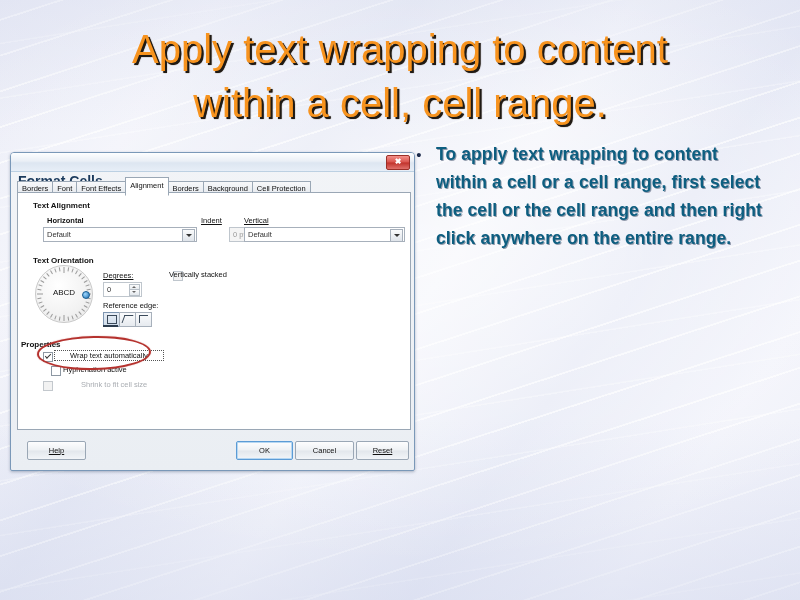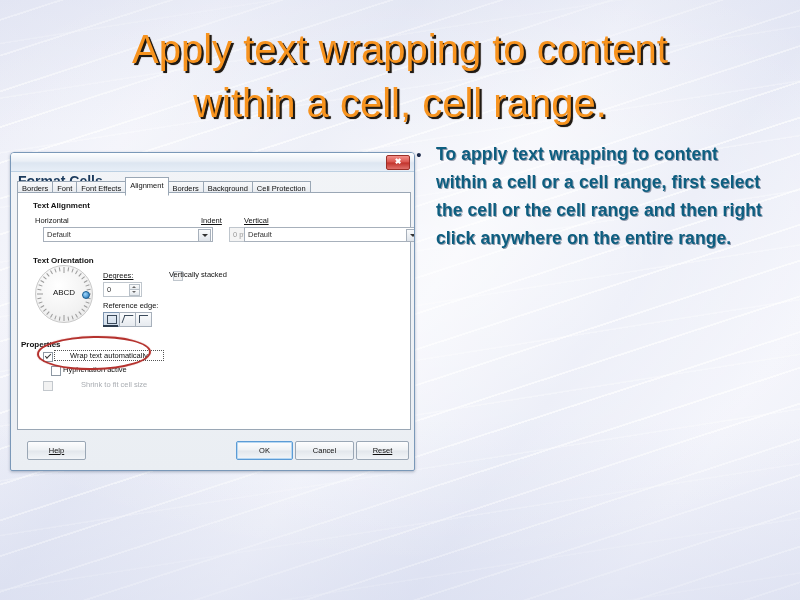--- a/index.html
+++ b/index.html
@@ -110,21 +110,21 @@
   }
   #dlg-panel{
     position:absolute;left:6px;top:39px;width:392px;height:236px;
     background:#ffffff;border:1px solid #9aa7b5;
   }
   .group-title{position:absolute;font-weight:bold;font-size:8px;color:#111;}
   .fld-label{position:absolute;font-size:7.5px;color:#111;}
   .u{text-decoration:underline;}
   .combo{
     position:absolute;height:13px;background:#fff;border:1px solid #a7b0bb;
-    font-size:7.5px;color:#333;padding-left:16px;
+    font-size:7.5px;color:#333;
   }
   .combo span.val{position:absolute;left:3px;top:2px;}
   .combo .arrow{
     position:absolute;right:1px;top:1px;width:11px;height:11px;
     background:linear-gradient(180deg,#fafbfc 0%,#dfe4ea 100%);
     border:1px solid #a7b0bb;
   }
   .combo .arrow:after{
     content:"";position:absolute;left:3px;top:4px;
     border-left:3px solid transparent;border-right:3px solid transparent;border-top:3px solid #333;
@@ -237,21 +237,21 @@
       <div class="tab active">Alignment</div>
       <div class="tab">Borders</div>
       <div class="tab">Background</div>
       <div class="tab">Cell Protection</div>
     </div>
 
     <div id="dlg-panel"></div>
 
     <div class="group-title" style="left:22px;top:48px;">Text Alignment</div>
 
-    <div class="fld-label" style="left:24px;top:63px;">Horizontal</div>
+    <div class="fld-label" style="left:36px;top:63px;font-weight:bold;">Horizontal</div>
     <div class="combo" style="left:32px;top:74px;width:152px;">
       <span class="val">Default</span>
       <span class="arrow"></span>
     </div>
 
     <div class="fld-label u" style="left:190px;top:63px;">Indent</div>
     <div class="spin" style="left:190px;top:74px;width:37px;margin-left:28px;">
       <span class="val">0 pt</span>
       <span class="sbtn up"></span>
       <span class="sbtn dn"></span>

